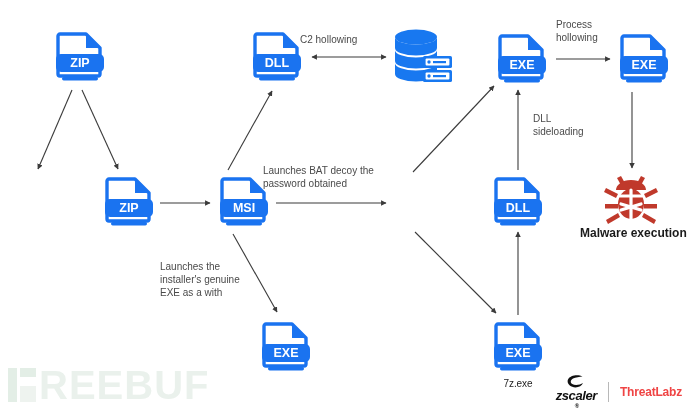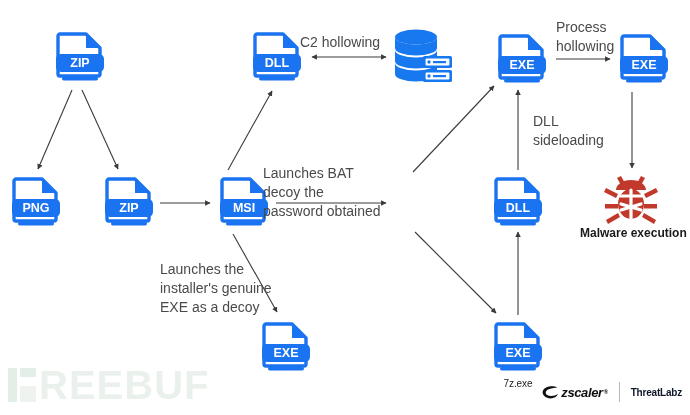--- a/index.html
+++ b/index.html
@@ -35,22 +35,22 @@
     transform: translateX(-50%);
     top: 58px;
     white-space: nowrap;
     font-size: 10px;
     font-weight: normal;
     color: #222222;
     letter-spacing: -0.1px;
   }
   .edge-label {
     position: absolute;
-    font-size: 14px;
-    line-height: 19px;
+    font-size: 10px;
+    line-height: 13px;
     color: #4a4a4a;
     white-space: pre-line;
   }
   .db-node {
     position: absolute;
     width: 60px;
     height: 56px;
   }
   .bug-node {
     position: absolute;
@@ -118,38 +118,39 @@
     height: 22px;
   }
   #branding .zs {
     display: flex;
     align-items: center;
     font-size: 13px;
     font-weight: bold;
     font-style: italic;
     color: #111111;
     letter-spacing: -0.4px;
+    flex-direction: column;
   }
   #branding .zs-mark { margin-right: 2px; display: block; }
   #branding .zs-reg {
     font-size: 6px;
     font-style: normal;
     vertical-align: top;
     margin-left: 1px;
   }
   #branding .divider {
     width: 1px;
     height: 20px;
     background: #b8b8b8;
     margin: 0 11px;
   }
   #branding .tl {
-    font-size: 10px;
+    font-size: 12px;
     font-weight: bold;
-    color: #0f172a;
+    color: #ef4444;
     letter-spacing: -0.2px;
   }
 </style>
 </head>
 <body>
 
 <div id="canvas">
 
   <svg id="edge-layer" viewBox="0 0 690 415">
     <defs>
@@ -191,29 +192,20 @@
   <div class="node" style="left:52px;top:30px;">
     <svg width="56" height="56" viewBox="0 0 56 56">
       <path d="M8 4 h26 l14 14 v26 a2 2 0 0 1 -2 2 h-38 a2 2 0 0 1 -2 -2 v-38 a2 2 0 0 1 2 -2 z" fill="#ffffff" stroke="#1a73f0" stroke-width="3.4" stroke-linejoin="round"></path>
       <path d="M34 4 v14 h14 z" fill="#1a73f0"></path>
       <rect x="4" y="24" width="48" height="18" rx="5" fill="#1a73f0"></rect>
       <rect x="10" y="47" width="36" height="3.4" rx="1.7" fill="#1a73f0"></rect>
       <text x="28" y="37" text-anchor="middle" fill="#ffffff" font-family="Liberation Sans, sans-serif" font-size="12.5" font-weight="bold">ZIP</text>
     </svg>
   </div>
 
-  <div class="node" style="left:8px;top:175px;">
-    <svg width="56" height="56" viewBox="0 0 56 56">
-      <path d="M8 4 h26 l14 14 v26 a2 2 0 0 1 -2 2 h-38 a2 2 0 0 1 -2 -2 v-38 a2 2 0 0 1 2 -2 z" fill="#ffffff" stroke="#1a73f0" stroke-width="3.4" stroke-linejoin="round"></path>
-      <path d="M34 4 v14 h14 z" fill="#1a73f0"></path>
-      <rect x="4" y="24" width="48" height="18" rx="5" fill="#1a73f0"></rect>
-      <rect x="10" y="47" width="36" height="3.4" rx="1.7" fill="#1a73f0"></rect>
-      <text x="28" y="37" text-anchor="middle" fill="#ffffff" font-family="Liberation Sans, sans-serif" font-size="12.5" font-weight="bold">PNG</text>
-    </svg>
-  </div>
 
   <div class="node" style="left:101px;top:175px;">
     <svg width="56" height="56" viewBox="0 0 56 56">
       <path d="M8 4 h26 l14 14 v26 a2 2 0 0 1 -2 2 h-38 a2 2 0 0 1 -2 -2 v-38 a2 2 0 0 1 2 -2 z" fill="#ffffff" stroke="#1a73f0" stroke-width="3.4" stroke-linejoin="round"></path>
       <path d="M34 4 v14 h14 z" fill="#1a73f0"></path>
       <rect x="4" y="24" width="48" height="18" rx="5" fill="#1a73f0"></rect>
       <rect x="10" y="47" width="36" height="3.4" rx="1.7" fill="#1a73f0"></rect>
       <text x="28" y="37" text-anchor="middle" fill="#ffffff" font-family="Liberation Sans, sans-serif" font-size="12.5" font-weight="bold">ZIP</text>
     </svg>
   </div>
@@ -341,21 +333,21 @@
   </div>
 
 
   <div class="edge-label" style="left:300px;top:33px;width:110px;">C2 hollowing</div>
 
   <div class="edge-label" style="left:263px;top:164px;width:130px;">Launches BAT decoy the
 password obtained</div>
 
   <div class="edge-label" style="left:160px;top:260px;width:115px;">Launches the
 installer's genuine
-EXE as a decoy</div>
+EXE as a with</div>
 
   <div class="edge-label" style="left:556px;top:18px;width:80px;">Process
 hollowing</div>
 
   <div class="edge-label" style="left:533px;top:112px;width:80px;">DLL
 sideloading</div>
 
   <div id="watermark">
     <div class="wm-bars">
       <div class="wm-bar-a"></div>

